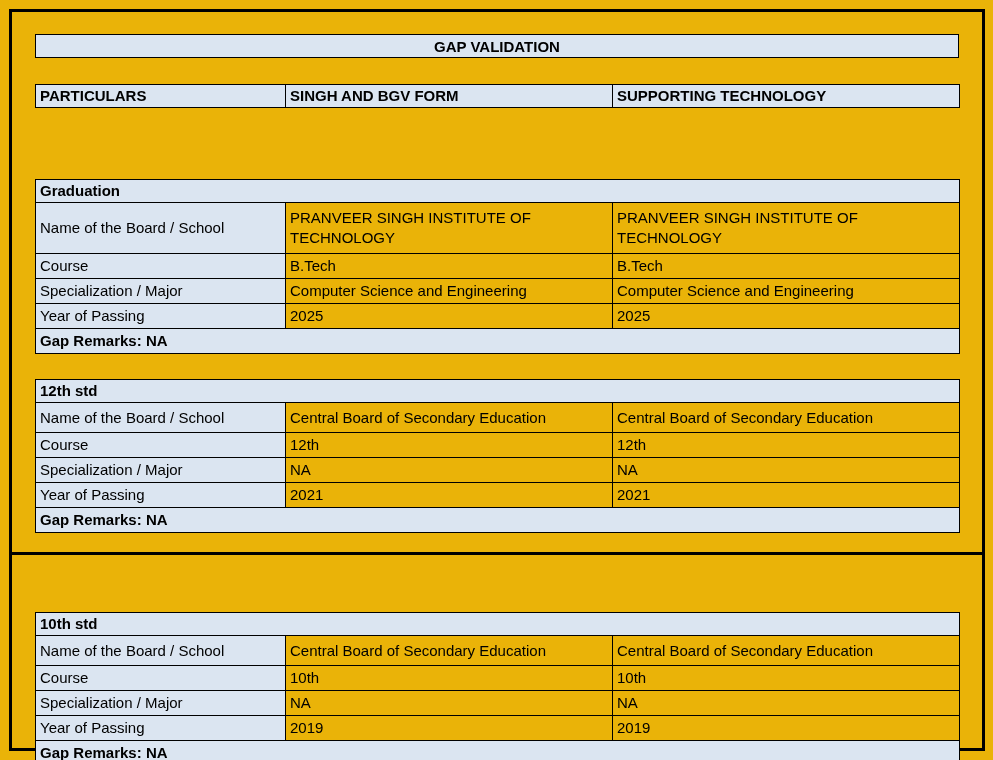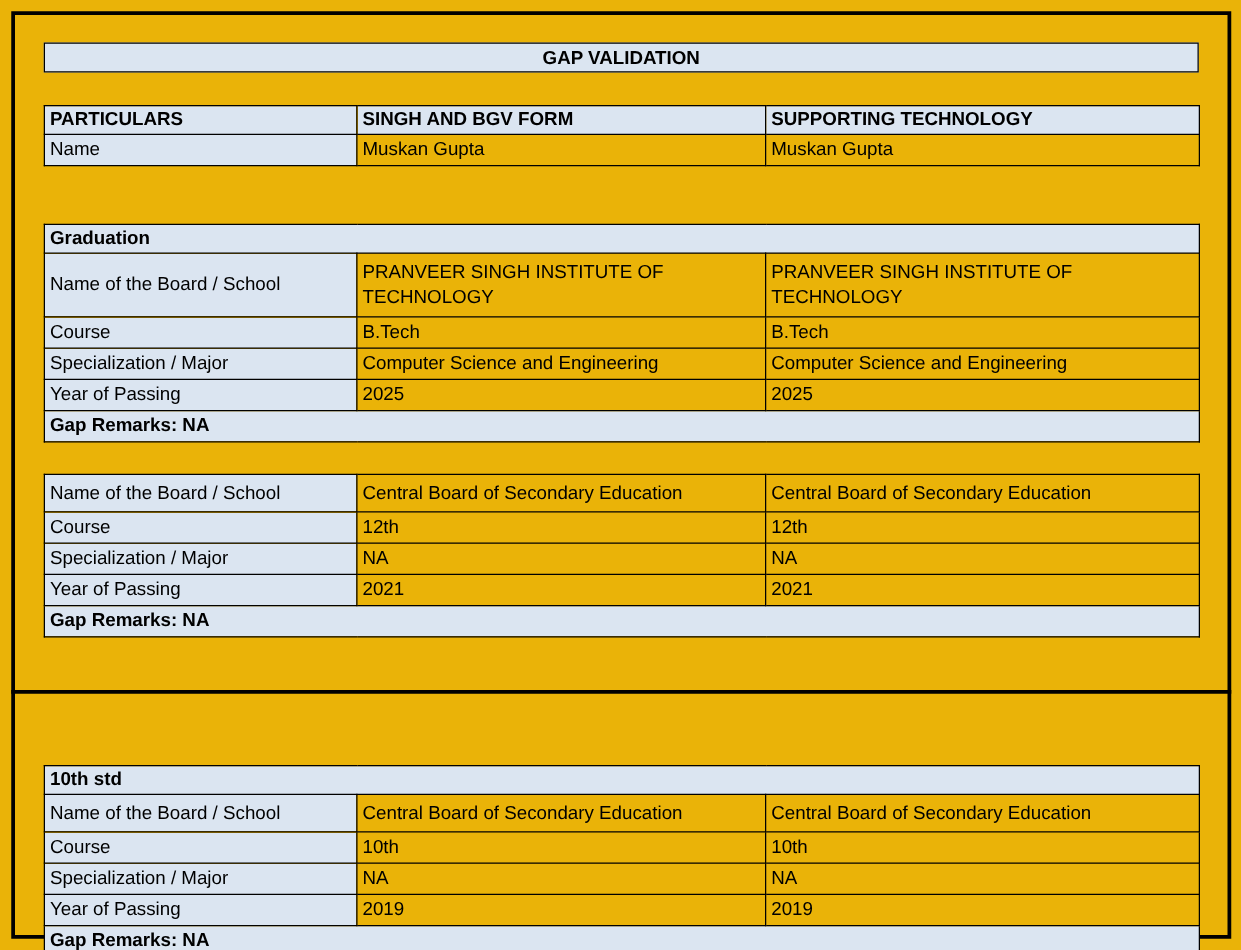--- a/index.html
+++ b/index.html
@@ -72,25 +72,20 @@
         <col style="width:250px">
         <col style="width:327px">
         <col style="width:347px">
       </colgroup>
     <tbody>
         <tr class="r-head">
       <td class="fill bold">PARTICULARS</td>
       <td class="fill bold">SINGH AND BGV FORM</td>
       <td class="fill bold">SUPPORTING TECHNOLOGY</td>
     </tr>
-    <tr class="r-std">
-      <td class="fill">Name</td>
-      <td>Muskan Gupta</td>
-      <td>Muskan Gupta</td>
-    </tr>
   </tbody>
     </table>
 
   <table class="doc t2">
     <colgroup>
         <col style="width:250px">
         <col style="width:327px">
         <col style="width:347px">
       </colgroup>
     <tbody>
@@ -123,20 +118,23 @@
   </tbody>
     </table>
 
   <table class="doc t3">
     <colgroup>
         <col style="width:250px">
         <col style="width:327px">
         <col style="width:347px">
       </colgroup>
     <tbody>
+        <tr class="r-head">
+      <td colspan="3" class="fill bold">12th std</td>
+    </tr>
     <tr class="r-board">
       <td class="fill">Name of the Board / School</td>
       <td>Central Board of Secondary Education</td>
       <td>Central Board of Secondary Education</td>
     </tr>
     <tr class="r-std">
       <td class="fill">Course</td>
       <td>12th</td>
       <td>12th</td>
     </tr>

